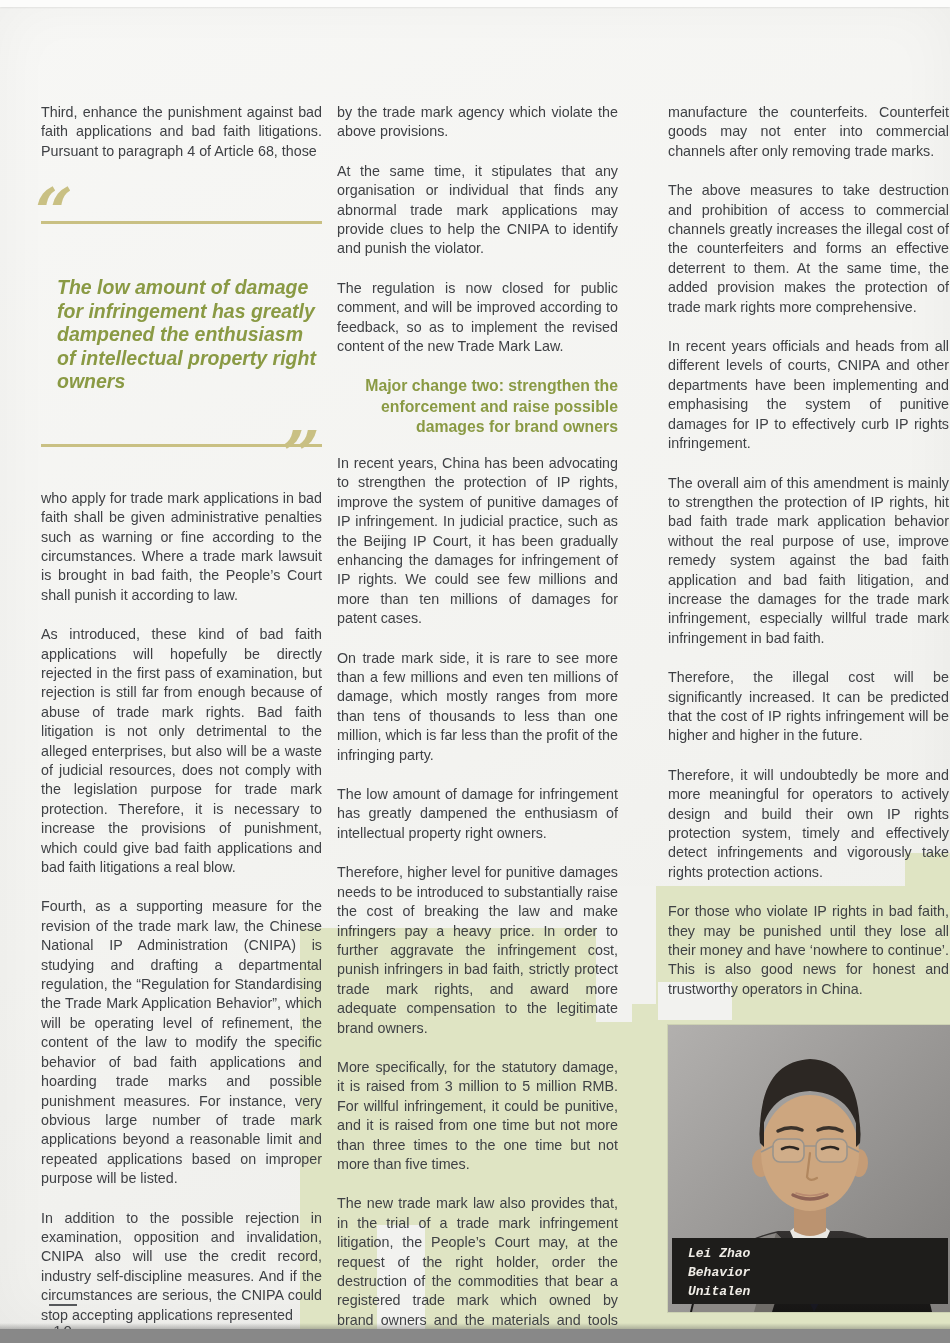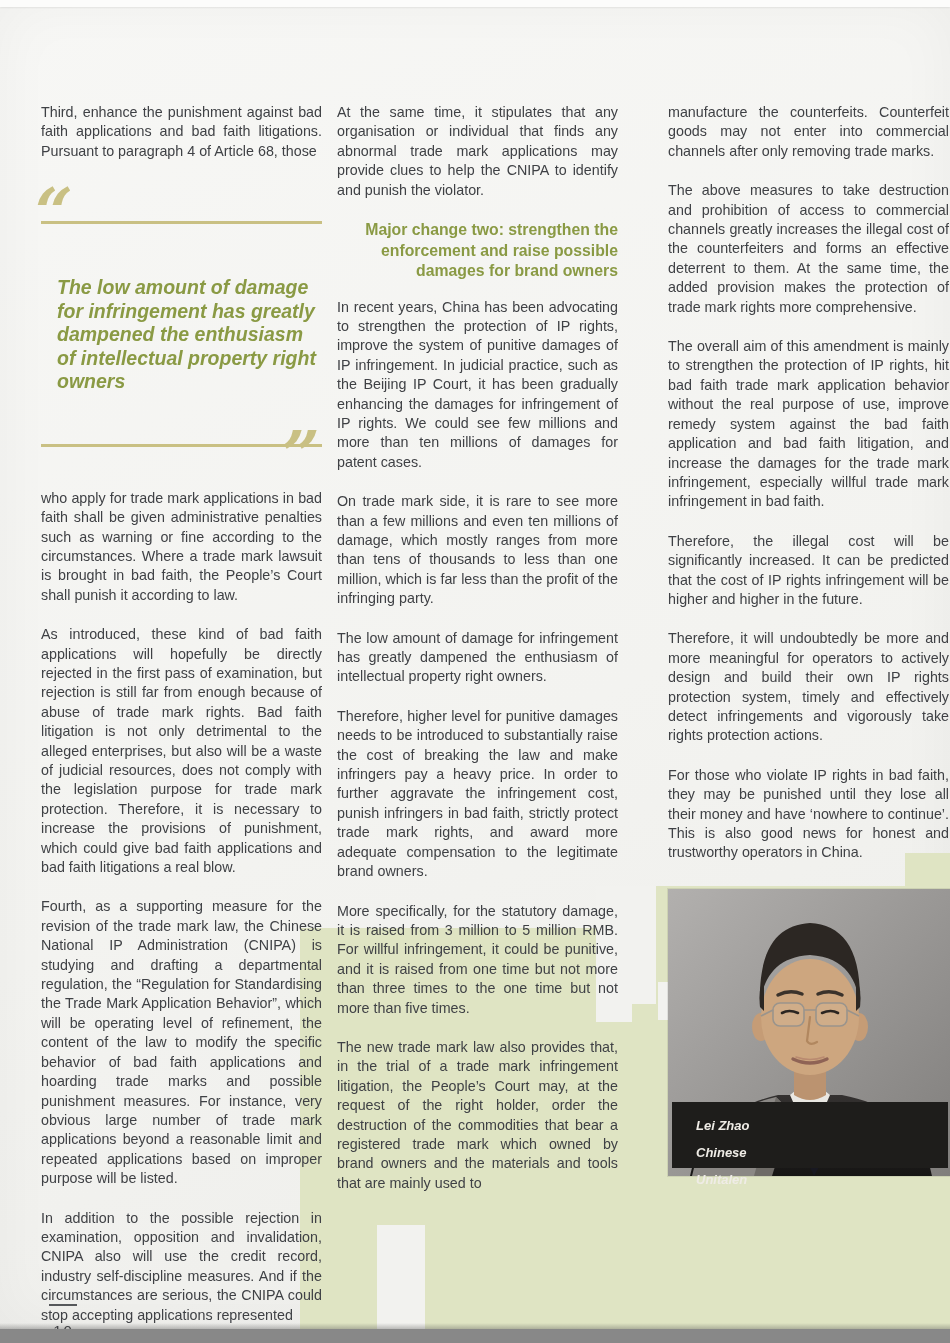--- a/index.html
+++ b/index.html
@@ -39,21 +39,21 @@
     text-align:right;margin:2px 0 16px 0;}
 
   
   .photo{position:relative;width:284px;height:287px;margin-top:26px;
     box-shadow:0 0 0 1px rgba(0,0,0,0.08);}
   .photo svg{display:block;}
   .photo-caption{position:absolute;left:4px;right:4px;bottom:8px;height:66px;
     background:#1e1d1b;color:#efece6;font-size:13px;line-height:19px;
     font-style:italic;font-weight:bold;padding:6px 0 0 16px;box-sizing:border-box;
     text-align:left;}
-  .photo-caption div{margin:8px;}
+  .photo-caption div{margin:0;font-family:Liberation Mono, monospace;}
 
   
   .pagenum{position:absolute;left:49px;top:1304px;width:27px;z-index:3;
     border-top:2px solid #56585b;border-bottom:2px solid #56585b;
     padding:16px 0 3px 1px;font-size:15px;letter-spacing:2px;color:#3b3d40;
     text-align:center;}
 </style>
 </head>
 <body>
 
@@ -81,33 +81,36 @@
       </div>
     </div>
 
     <p class="after-quote">who apply for trade mark applications in bad faith shall be given administrative penalties such as warning or fine according to the circumstances. Where a trade mark lawsuit is brought in bad faith, the People’s Court shall punish it according to law.</p>
     <p>As introduced, these kind of bad faith applications will hopefully be directly rejected in the first pass of examination, but rejection is still far from enough because of abuse of trade mark rights. Bad faith litigation is not only detrimental to the alleged enterprises, but also will be a waste of judicial resources, does not comply with the legislation purpose for trade mark protection. Therefore, it is necessary to increase the provisions of punishment, which could give bad faith applications and bad faith litigations a real blow.</p>
     <p>Fourth, as a supporting measure for the revision of the trade mark law, the Chinese National IP Administration (CNIPA) is studying and drafting a departmental regulation, the “Regulation for Standardising the Trade Mark Application Behavior”, which will be operating level of refinement, the content of the law to modify the specific behavior of bad faith applications and hoarding trade marks and possible punishment measures. For instance, very obvious large number of trade mark applications beyond a reasonable limit and repeated applications based on improper purpose will be listed.</p>
     <p>In addition to the possible rejection in examination, opposition and invalidation, CNIPA also will use the credit record, industry self-discipline measures. And if the circumstances are serious, the CNIPA could stop accepting applications represented</p>
   </div>
 
   <div class="col" id="col2">
+    <p>by the trade mark agency which violate the above provisions.</p>
     <p>At the same time, it stipulates that any organisation or individual that finds any abnormal trade mark applications may provide clues to help the CNIPA to identify and punish the violator.</p>
+    <p>The regulation is now closed for public comment, and will be improved according to feedback, so as to implement the revised content of the new Trade Mark Law.</p>
     <div class="section-heading">Major change two: strengthen the enforcement and raise possible damages for brand owners</div>
     <p>In recent years, China has been advocating to strengthen the protection of IP rights, improve the system of punitive damages of IP infringement. In judicial practice, such as the Beijing IP Court, it has been gradually enhancing the damages for infringement of IP rights. We could see few millions and more than ten millions of damages for patent cases.</p>
     <p>On trade mark side, it is rare to see more than a few millions and even ten millions of damage, which mostly ranges from more than tens of thousands to less than one million, which is far less than the profit of the infringing party.</p>
     <p>The low amount of damage for infringement has greatly dampened the enthusiasm of intellectual property right owners.</p>
     <p>Therefore, higher level for punitive damages needs to be introduced to substantially raise the cost of breaking the law and make infringers pay a heavy price. In order to further aggravate the infringement cost, punish infringers in bad faith, strictly protect trade mark rights, and award more adequate compensation to the legitimate brand owners.</p>
     <p>More specifically, for the statutory damage, it is raised from 3 million to 5 million RMB. For willful infringement, it could be punitive, and it is raised from one time but not more than three times to the one time but not more than five times.</p>
     <p>The new trade mark law also provides that, in the trial of a trade mark infringement litigation, the People’s Court may, at the request of the right holder, order the destruction of the commodities that bear a registered trade mark which owned by brand owners and the materials and tools that are mainly used to</p>
   </div>
 
   <div class="col" id="col3">
     <p>manufacture the counterfeits. Counterfeit goods may not enter into commercial channels after only removing trade marks.</p>
     <p>The above measures to take destruction and prohibition of access to commercial channels greatly increases the illegal cost of the counterfeiters and forms an effective deterrent to them. At the same time, the added provision makes the protection of trade mark rights more comprehensive.</p>
+    <p>In recent years officials and heads from all different levels of courts, CNIPA and other departments have been implementing and emphasising the system of punitive damages for IP to effectively curb IP rights infringement.</p>
     <p>The overall aim of this amendment is mainly to strengthen the protection of IP rights, hit bad faith trade mark application behavior without the real purpose of use, improve remedy system against the bad faith application and bad faith litigation, and increase the damages for the trade mark infringement, especially willful trade mark infringement in bad faith.</p>
     <p>Therefore, the illegal cost will be significantly increased. It can be predicted that the cost of IP rights infringement will be higher and higher in the future.</p>
     <p>Therefore, it will undoubtedly be more and more meaningful for operators to actively design and build their own IP rights protection system, timely and effectively detect infringements and vigorously take rights protection actions.</p>
     <p>For those who violate IP rights in bad faith, they may be punished until they lose all their money and have ‘nowhere to continue’. This is also good news for honest and trustworthy operators in China.</p>
 
     <div class="photo">
       <svg viewBox="0 0 284 287" width="284" height="287">
         <defs>
           <linearGradient id="bgMan" x1="0" y1="0" x2="1" y2="1">
             <stop offset="0" stop-color="#b2b0ae"></stop>
@@ -151,21 +154,21 @@
         <path d="M114,124 Q121,120 130,124" stroke="#2b2521" stroke-width="2.6" fill="none" stroke-linecap="round"></path>
         <path d="M154,124 Q163,120 170,124" stroke="#2b2521" stroke-width="2.6" fill="none" stroke-linecap="round"></path>
 
         <path d="M142,128 L139,152 Q142,157 149,153" stroke="#b1875f" stroke-width="2.2" fill="none" stroke-linecap="round"></path>
 
         <path d="M125,170 Q142,178 159,170" stroke="#8f6355" stroke-width="3.4" fill="none" stroke-linecap="round"></path>
         <path d="M128,168 Q142,173 156,168" stroke="#b98a70" stroke-width="1.6" fill="none" stroke-linecap="round"></path>
       </svg>
       <div class="photo-caption">
         <div>Lei Zhao</div>
-        <div>Chinese</div>
+        <div>Behavior</div>
         <div>Unitalen</div>
       </div>
     </div>
   </div>
 
   <div class="pagenum">10</div>
   <div class="scan-bottom"></div>
 </div>
 
 </body></html>

